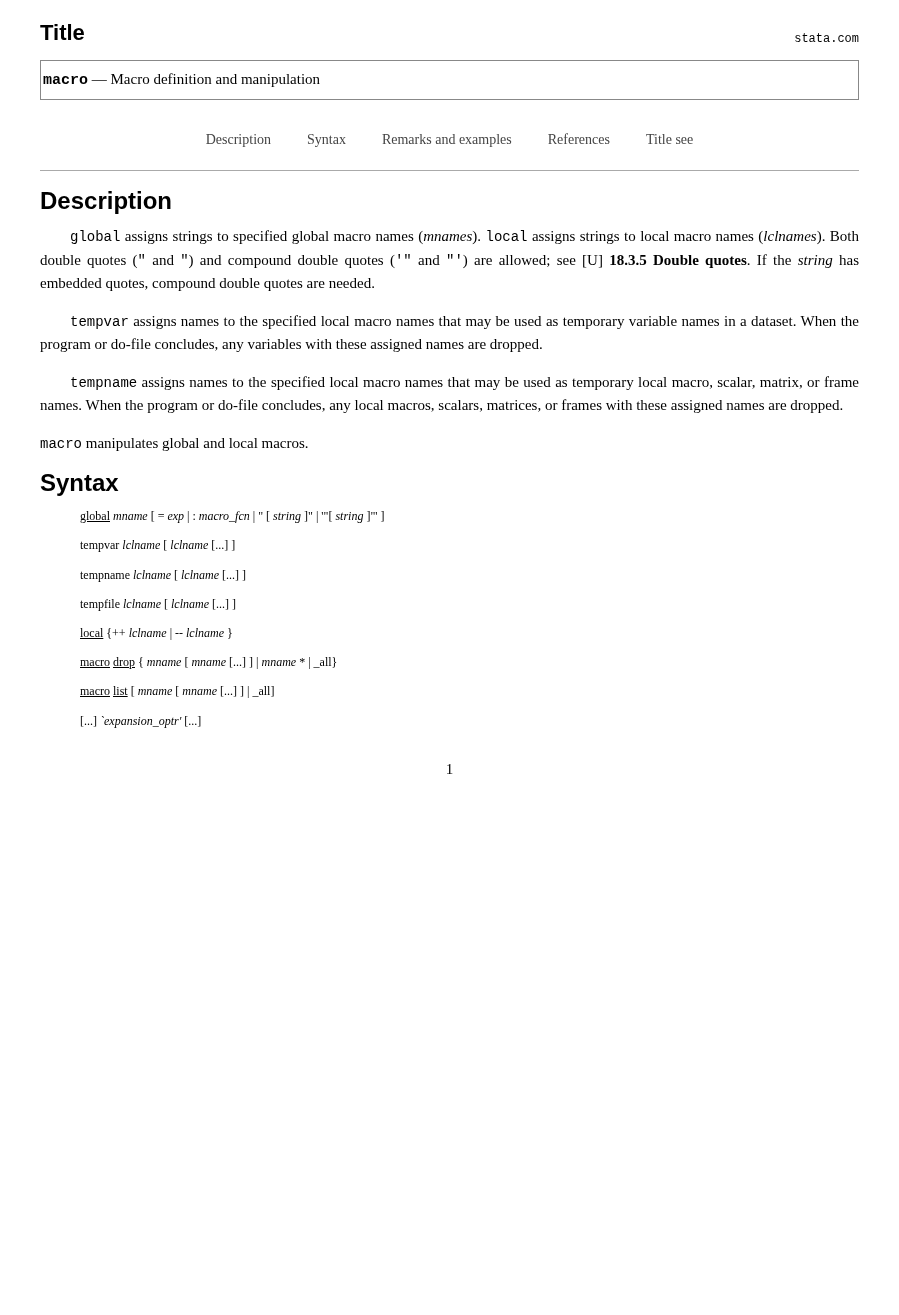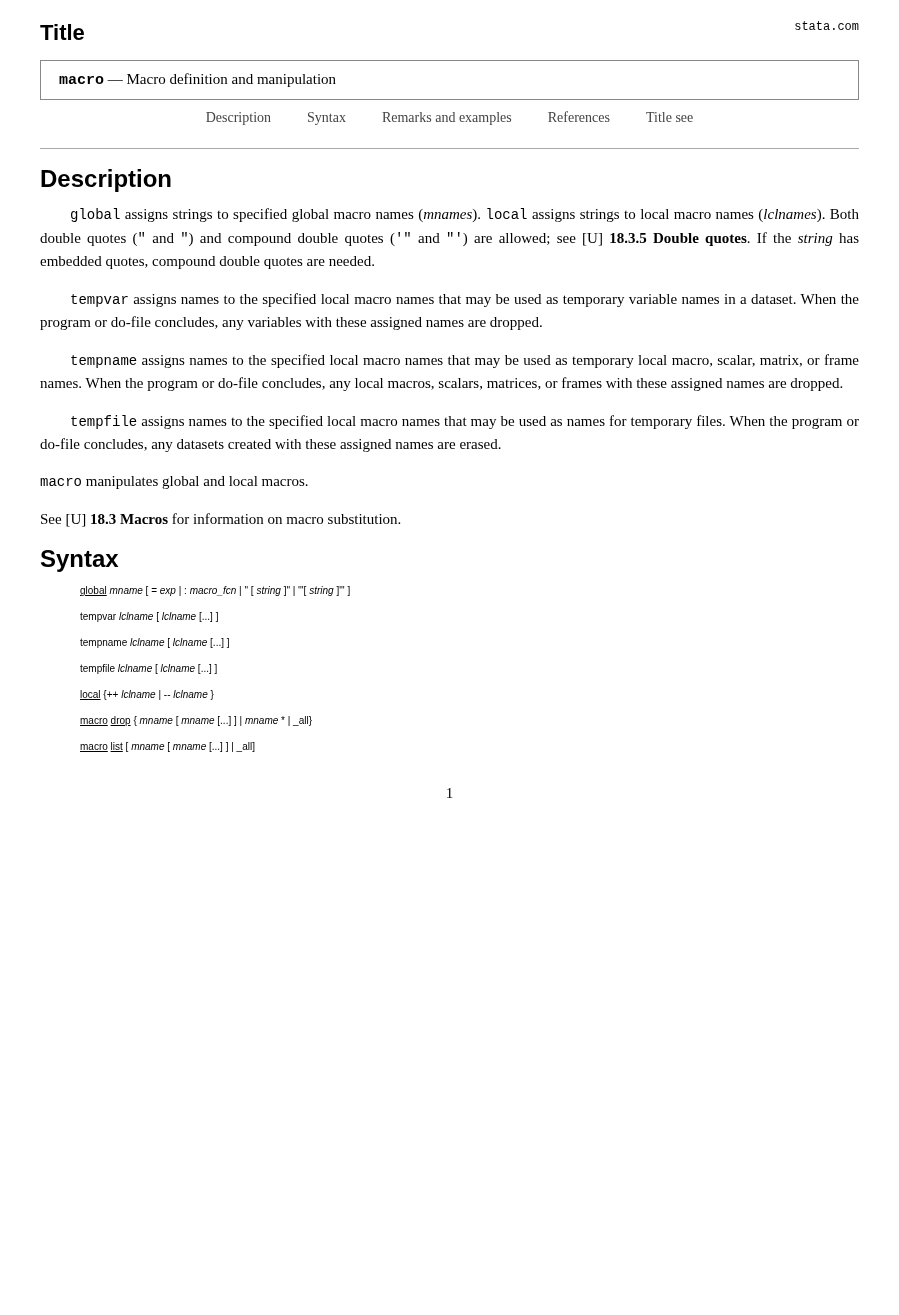--- a/index.html
+++ b/index.html
@@ -8,37 +8,37 @@
       font-size: 15px;
       background: #fff;
       color: #000;
       width: 899px;
       min-height: 1315px;
       padding: 20px 40px 40px 40px;
     }
     .page-header {
       display: flex;
       justify-content: space-between;
-      align-items: flex-start;
+      align-items: flex-end;
       margin-bottom: 14px;
     }
     .page-title {
       font-size: 22px;
       font-weight: bold;
       font-family: Arial, sans-serif;
     }
     .stata-logo {
       font-size: 12px;
       font-family: Liberation Mono, monospace;
       color: #000;
     }
     .macro-box {
       border: 1px solid #888;
-      padding: 10px 18px;
-      margin-bottom: 10px;
+      padding: 10px 2px;
+      margin-bottom: 32px;
       font-size: 15px;
     }
     .macro-box-keyword {
       font-weight: bold;
       font-family: "Courier New", Courier, monospace;
     }
     .nav-tabs {
       display: flex;
       justify-content: center;
       gap: 36px;
@@ -70,22 +70,22 @@
     }
     code, .mono {
       font-family: "Courier New", Courier, monospace;
       font-size: 14px;
     }
     .syntax-section {
       margin-top: 14px;
     }
     .syntax-line {
       margin-bottom: 10px;
-      font-family: Liberation Sans, sans-serif;
-      font-size: 10px;
+      font-family: Liberation Serif, serif;
+      font-size: 12px;
       padding-left: 40px;
       line-height: 1.6;
     }
     .syntax-line .ul {
       text-decoration: underline;
     }
     .italic { font-style: italic; }
     .page-footer {
       text-align: center;
       margin-top: 30px;
@@ -142,39 +142,27 @@
   </div>
 
   <div class="desc-block">
     <p>
       <code>tempname</code> assigns names to the specified local macro names that may be used as temporary local
       macro, scalar, matrix, or frame names. When the program or do-file concludes, any local macros,
       scalars, matrices, or frames with these assigned names are dropped.
     </p>
   </div>
 
-  <div class="desc-block">
-    <p>
-      <code>tempfile</code> assigns names to the specified local macro names that may be used as names for
-      temporary files. When the program or do-file concludes, any datasets created with these assigned
-      names are erased.
-    </p>
-  </div>
 
   <div class="desc-block">
     <p class="no-indent">
       <code>macro</code> manipulates global and local macros.
     </p>
   </div>
 
-  <div class="desc-block">
-    <p class="no-indent">
-      See [U] <strong>18.3 Macros</strong> for information on macro substitution.
-    </p>
-  </div>
 </div>
 
 <div class="syntax-section">
   <div class="section-title">Syntax</div>
 
   <div class="syntax-line">
     <span class="ul">global</span>
     <span class="italic"> mname </span>
     <span>[ = </span>
     <span class="italic">exp</span>
@@ -241,18 +229,23 @@
     <span> </span>
     <span class="ul">list</span>
     <span> [</span>
     <span class="italic">mname </span>
     <span>[</span>
     <span class="italic">mname </span>
     <span>[...] ] | _all]</span>
   </div>
 
 
+  <div class="syntax-line">
+    <span>[...]</span>
+    <span class="italic">`expansion_optr'</span>
+    <span>[...]</span>
+  </div>
 
 </div>
 
 <div class="page-footer">
   <span>1</span>
 </div>
 
 </body></html>

